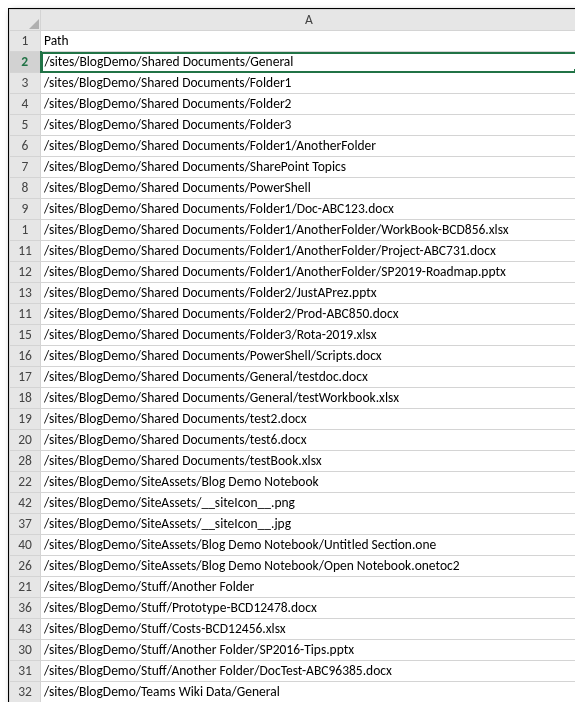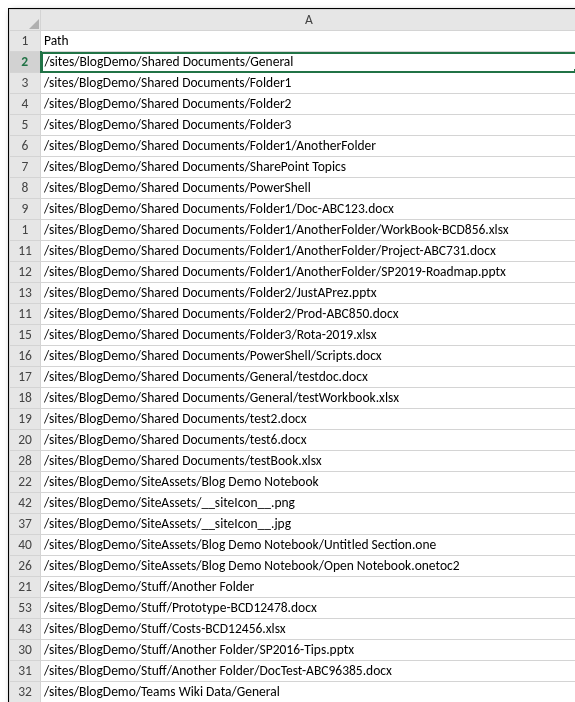--- a/index.html
+++ b/index.html
@@ -204,21 +204,21 @@
         </tr>
         <tr>
           <th class="row-head">26</th>
           <td class="cell">/sites/BlogDemo/SiteAssets/Blog Demo Notebook/Open Notebook.onetoc2</td>
         </tr>
         <tr>
           <th class="row-head">21</th>
           <td class="cell">/sites/BlogDemo/Stuff/Another Folder</td>
         </tr>
         <tr>
-          <th class="row-head">53</th>
+          <th class="row-head">36</th>
           <td class="cell">/sites/BlogDemo/Stuff/Prototype-BCD12478.docx</td>
         </tr>
         <tr>
           <th class="row-head">43</th>
           <td class="cell">/sites/BlogDemo/Stuff/Costs-BCD12456.xlsx</td>
         </tr>
         <tr>
           <th class="row-head">30</th>
           <td class="cell">/sites/BlogDemo/Stuff/Another Folder/SP2016-Tips.pptx</td>
         </tr>

